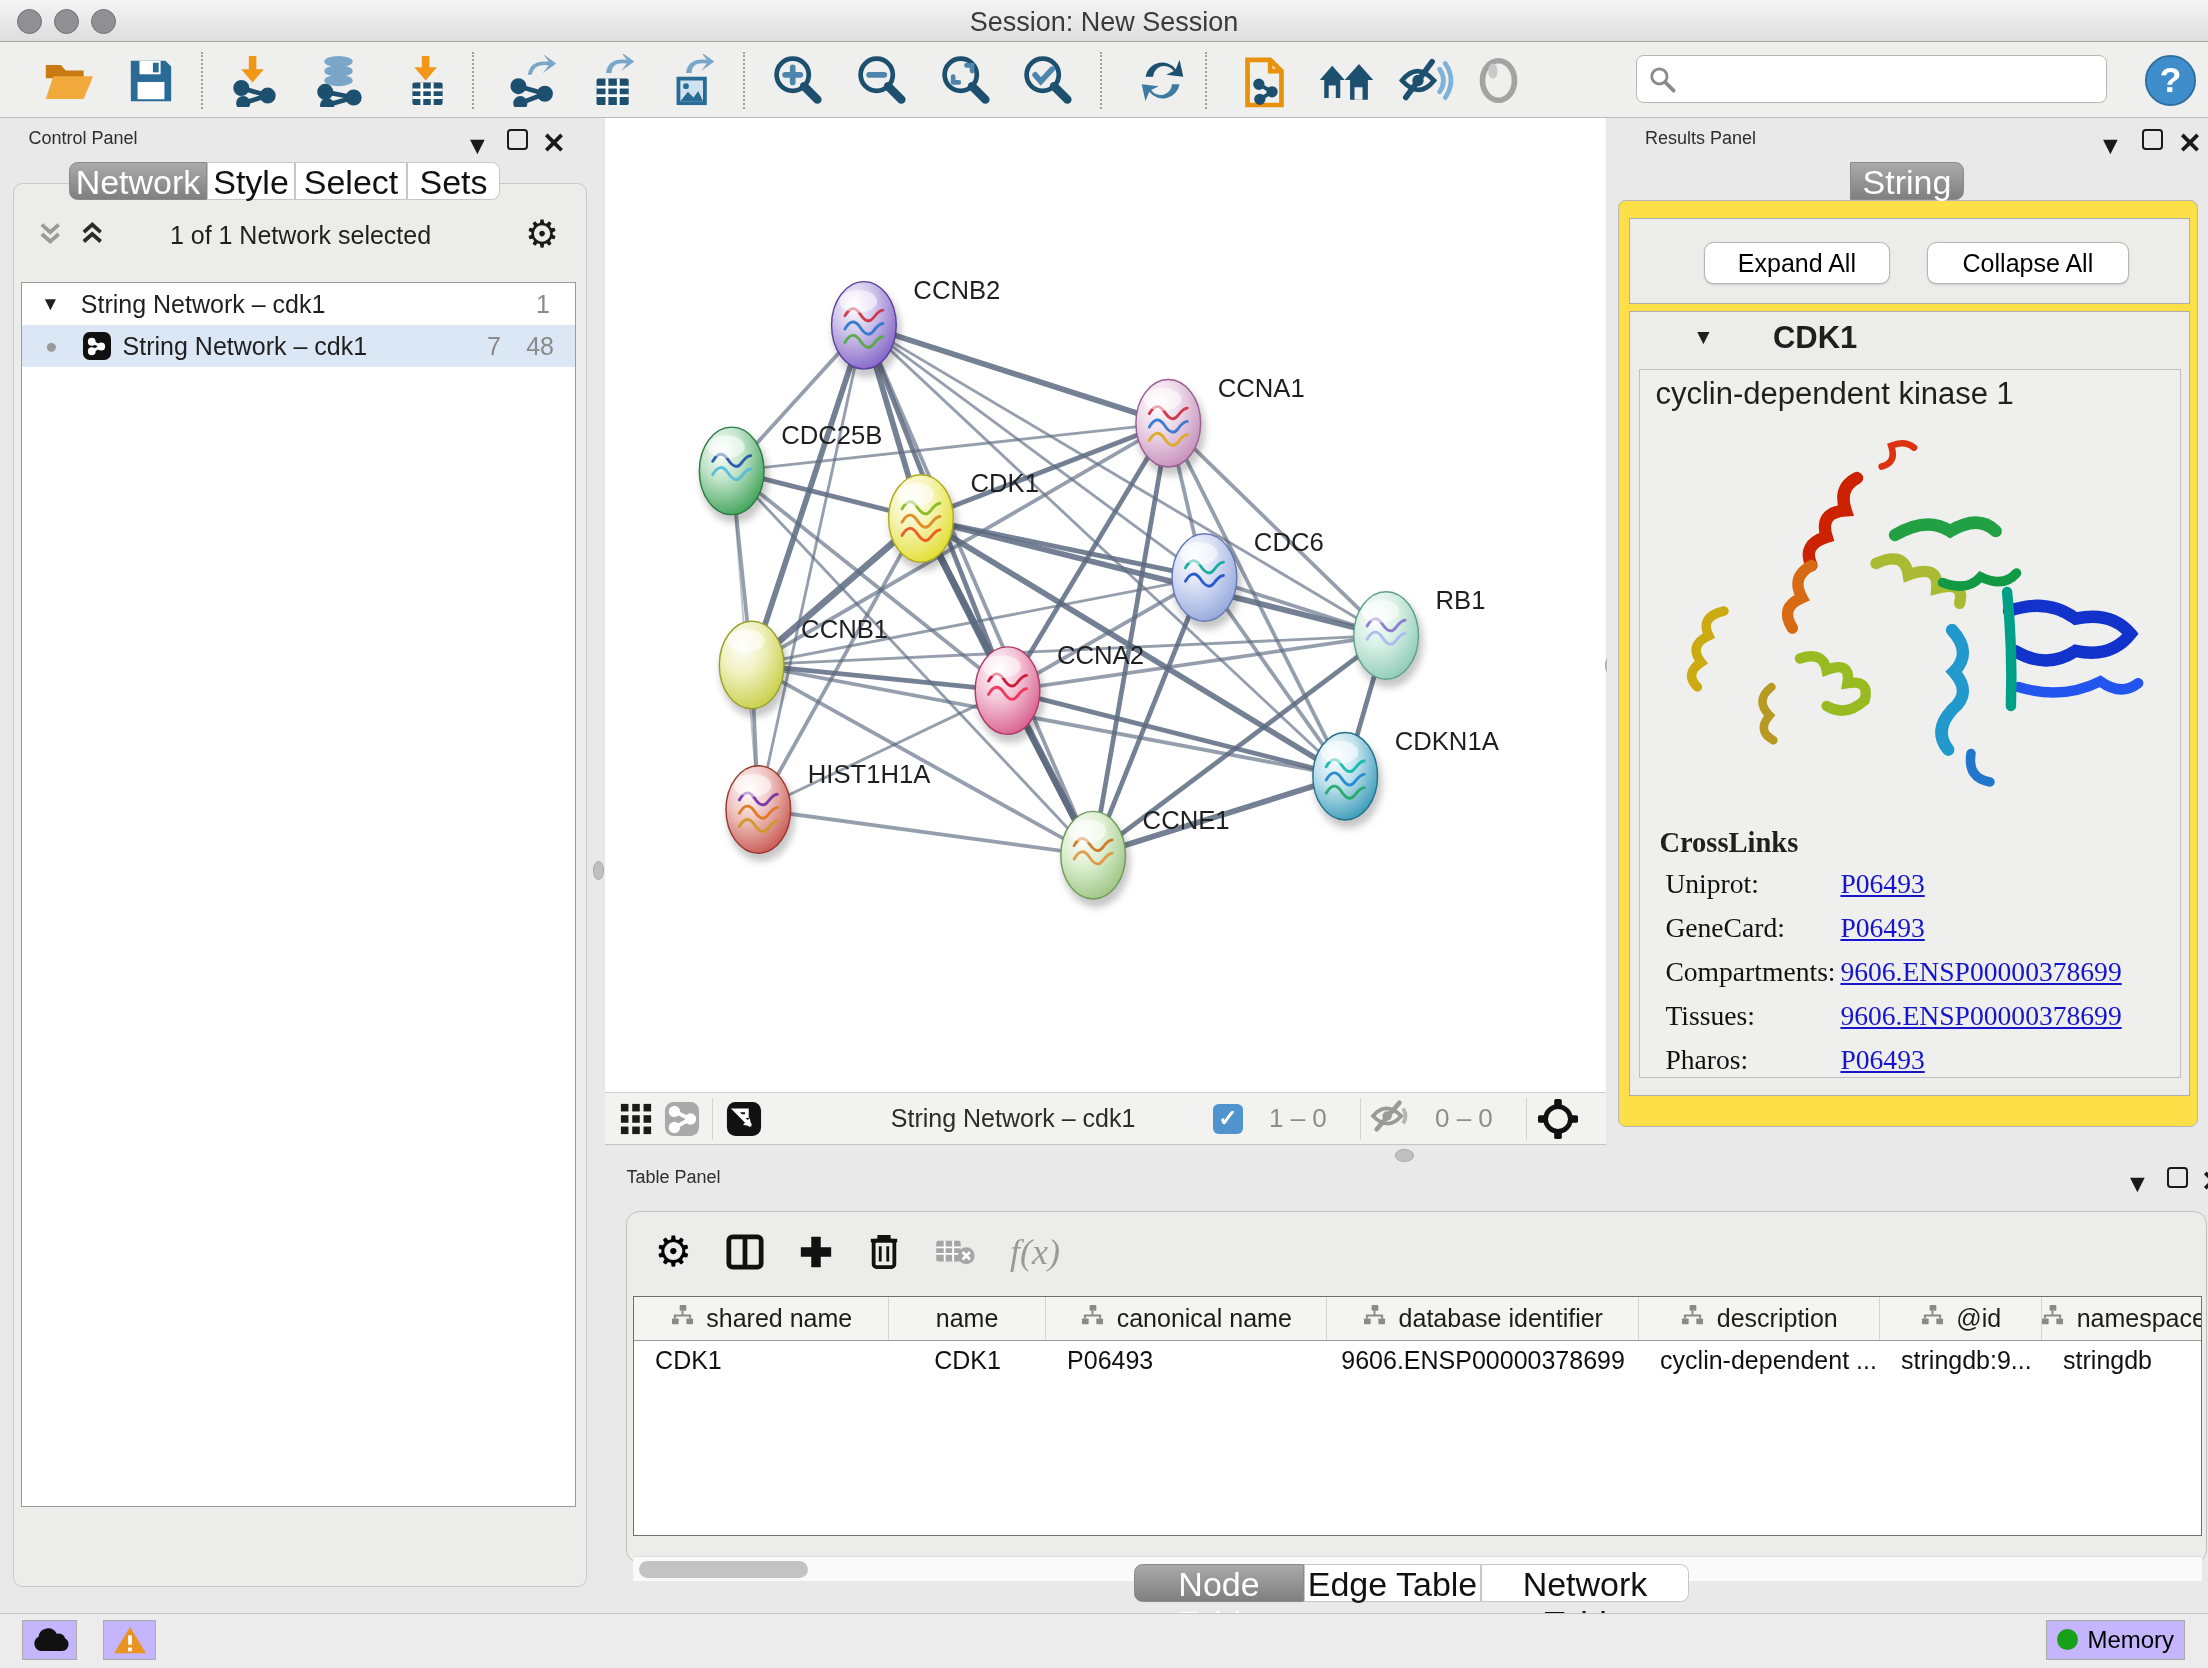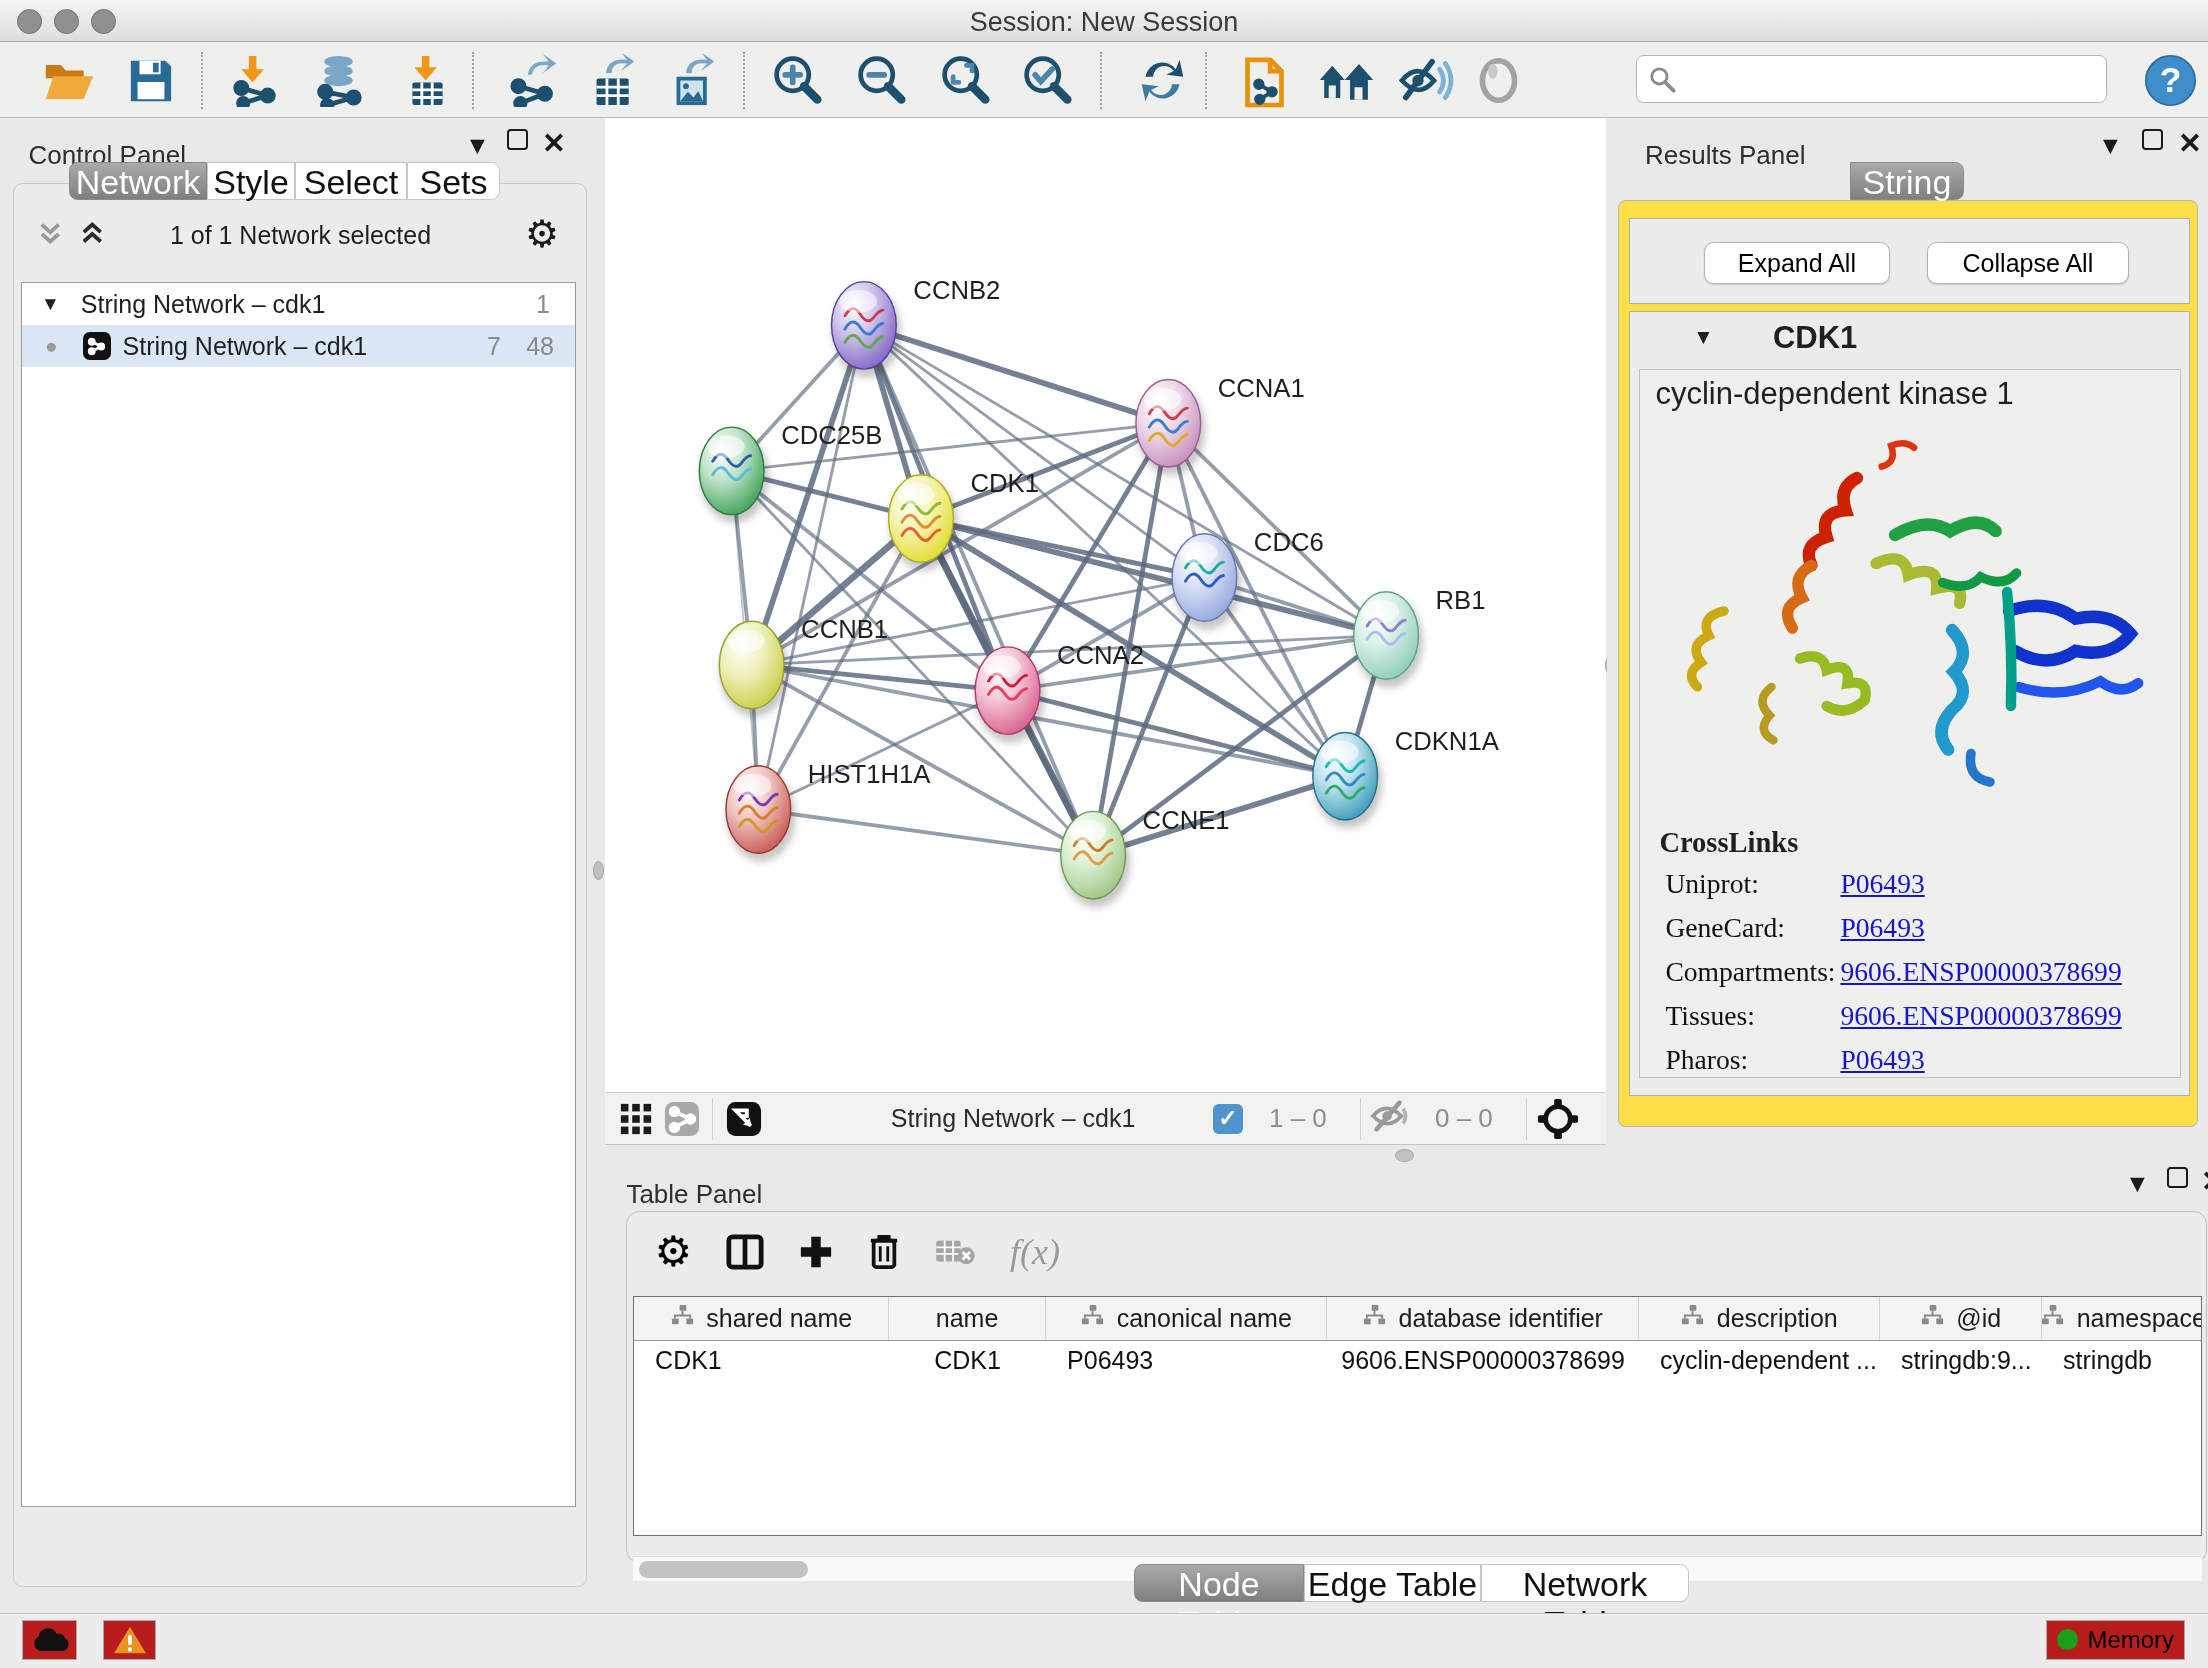--- a/index.html
+++ b/index.html
@@ -20,21 +20,21 @@
     background:#efefee; border-bottom:1.9px solid #b9b9b9; }
   .tbtn { position:absolute; top:11.4px; width:57px; height:55px; background:none; border:none;
     display:flex; align-items:center; justify-content:center; cursor:pointer; }
   .tsep { position:absolute; top:9.5px; height:57px; width:0; border-left:2.9px dotted #9f9f9f; }
   .searchbox { position:absolute; left:1636px; top:13.3px; width:471px; height:48px; background:#fff;
     border:1.9px solid #b5b5b5; border-radius:7.6px; display:flex; align-items:center; padding:0 11.4px; }
   .searchbox input { border:none; outline:none; flex:1; font-size:25px; margin-left:9.5px;
     font-family:"Liberation Sans", sans-serif; background:transparent; }
 
   
-  .panel-title { font-size:26px; color:#2e2e2e;margin-top:12px; }
+  .panel-title { font-size:18px; color:#2e2e2e; }
   .panel-ctrl { position:absolute; background:none; border:none; cursor:pointer; font-size:25px;
     color:#1a1a1a; line-height:1; padding:0; }
   .square-glyph { display:inline-block; width:21px; height:21px; border:2.9px solid #1a1a1a; border-radius:3.8px; }
 
   .seg-tab { height:38px; border:1px solid #c6c6c6; background:#fff; color:#111;
     font-size:34px; font-family:"Liberation Sans", sans-serif; cursor:pointer; }
   .seg-tab.active { background:linear-gradient(#aaaaaa,#7f7f7f); color:#fff; border-color:#8a8a8a; }
 
   
   .control-panel { position:absolute; left:0; top:118px; width:601px; height:1495px; background:#e9e9e9; }
@@ -96,21 +96,21 @@
   .tp-row { display:flex; height:38px; align-items:center; }
   .td-cell { font-size:25px; color:#111; overflow:hidden; white-space:nowrap; flex:none; padding-left:21px; }
   .hscroll { position:absolute; left:5.7px; top:344px; width:1569px; height:25px; background:#fafafa;
     border-top:1px solid #ddd; }
   .hthumb { position:absolute; left:5.7px; top:3.8px; width:169px; height:17px; background:#c3c3c3; border-radius:8.6px; }
   .tp-tabs { position:absolute; left:519px; top:399px; display:flex; }
 
   
   .statusbar { position:absolute; left:0; top:1613px; width:2208px; height:55px; background:#ececec;
     border-top:1.9px solid #c6c6c6; }
-  .sb-btn { position:absolute; top:5.7px; height:40px; background:#b91c1c; border:1.9px solid #ababab;
+  .sb-btn { position:absolute; top:5.7px; height:40px; background:#c4b5fd; border:1.9px solid #ababab;
     display:flex; align-items:center; justify-content:center; cursor:pointer; }
   .memory-btn { left:2046px; width:139px; font-size:24px; gap:9.5px; font-family:"Liberation Sans",sans-serif; }
   .green-dot { width:21px; height:21px; border-radius:50%; background:#18a018; display:inline-block; }
 
   svg text { font-family:"Liberation Sans", sans-serif; }
 </style>
 </head>
 <body>
 
 <div id="app">

